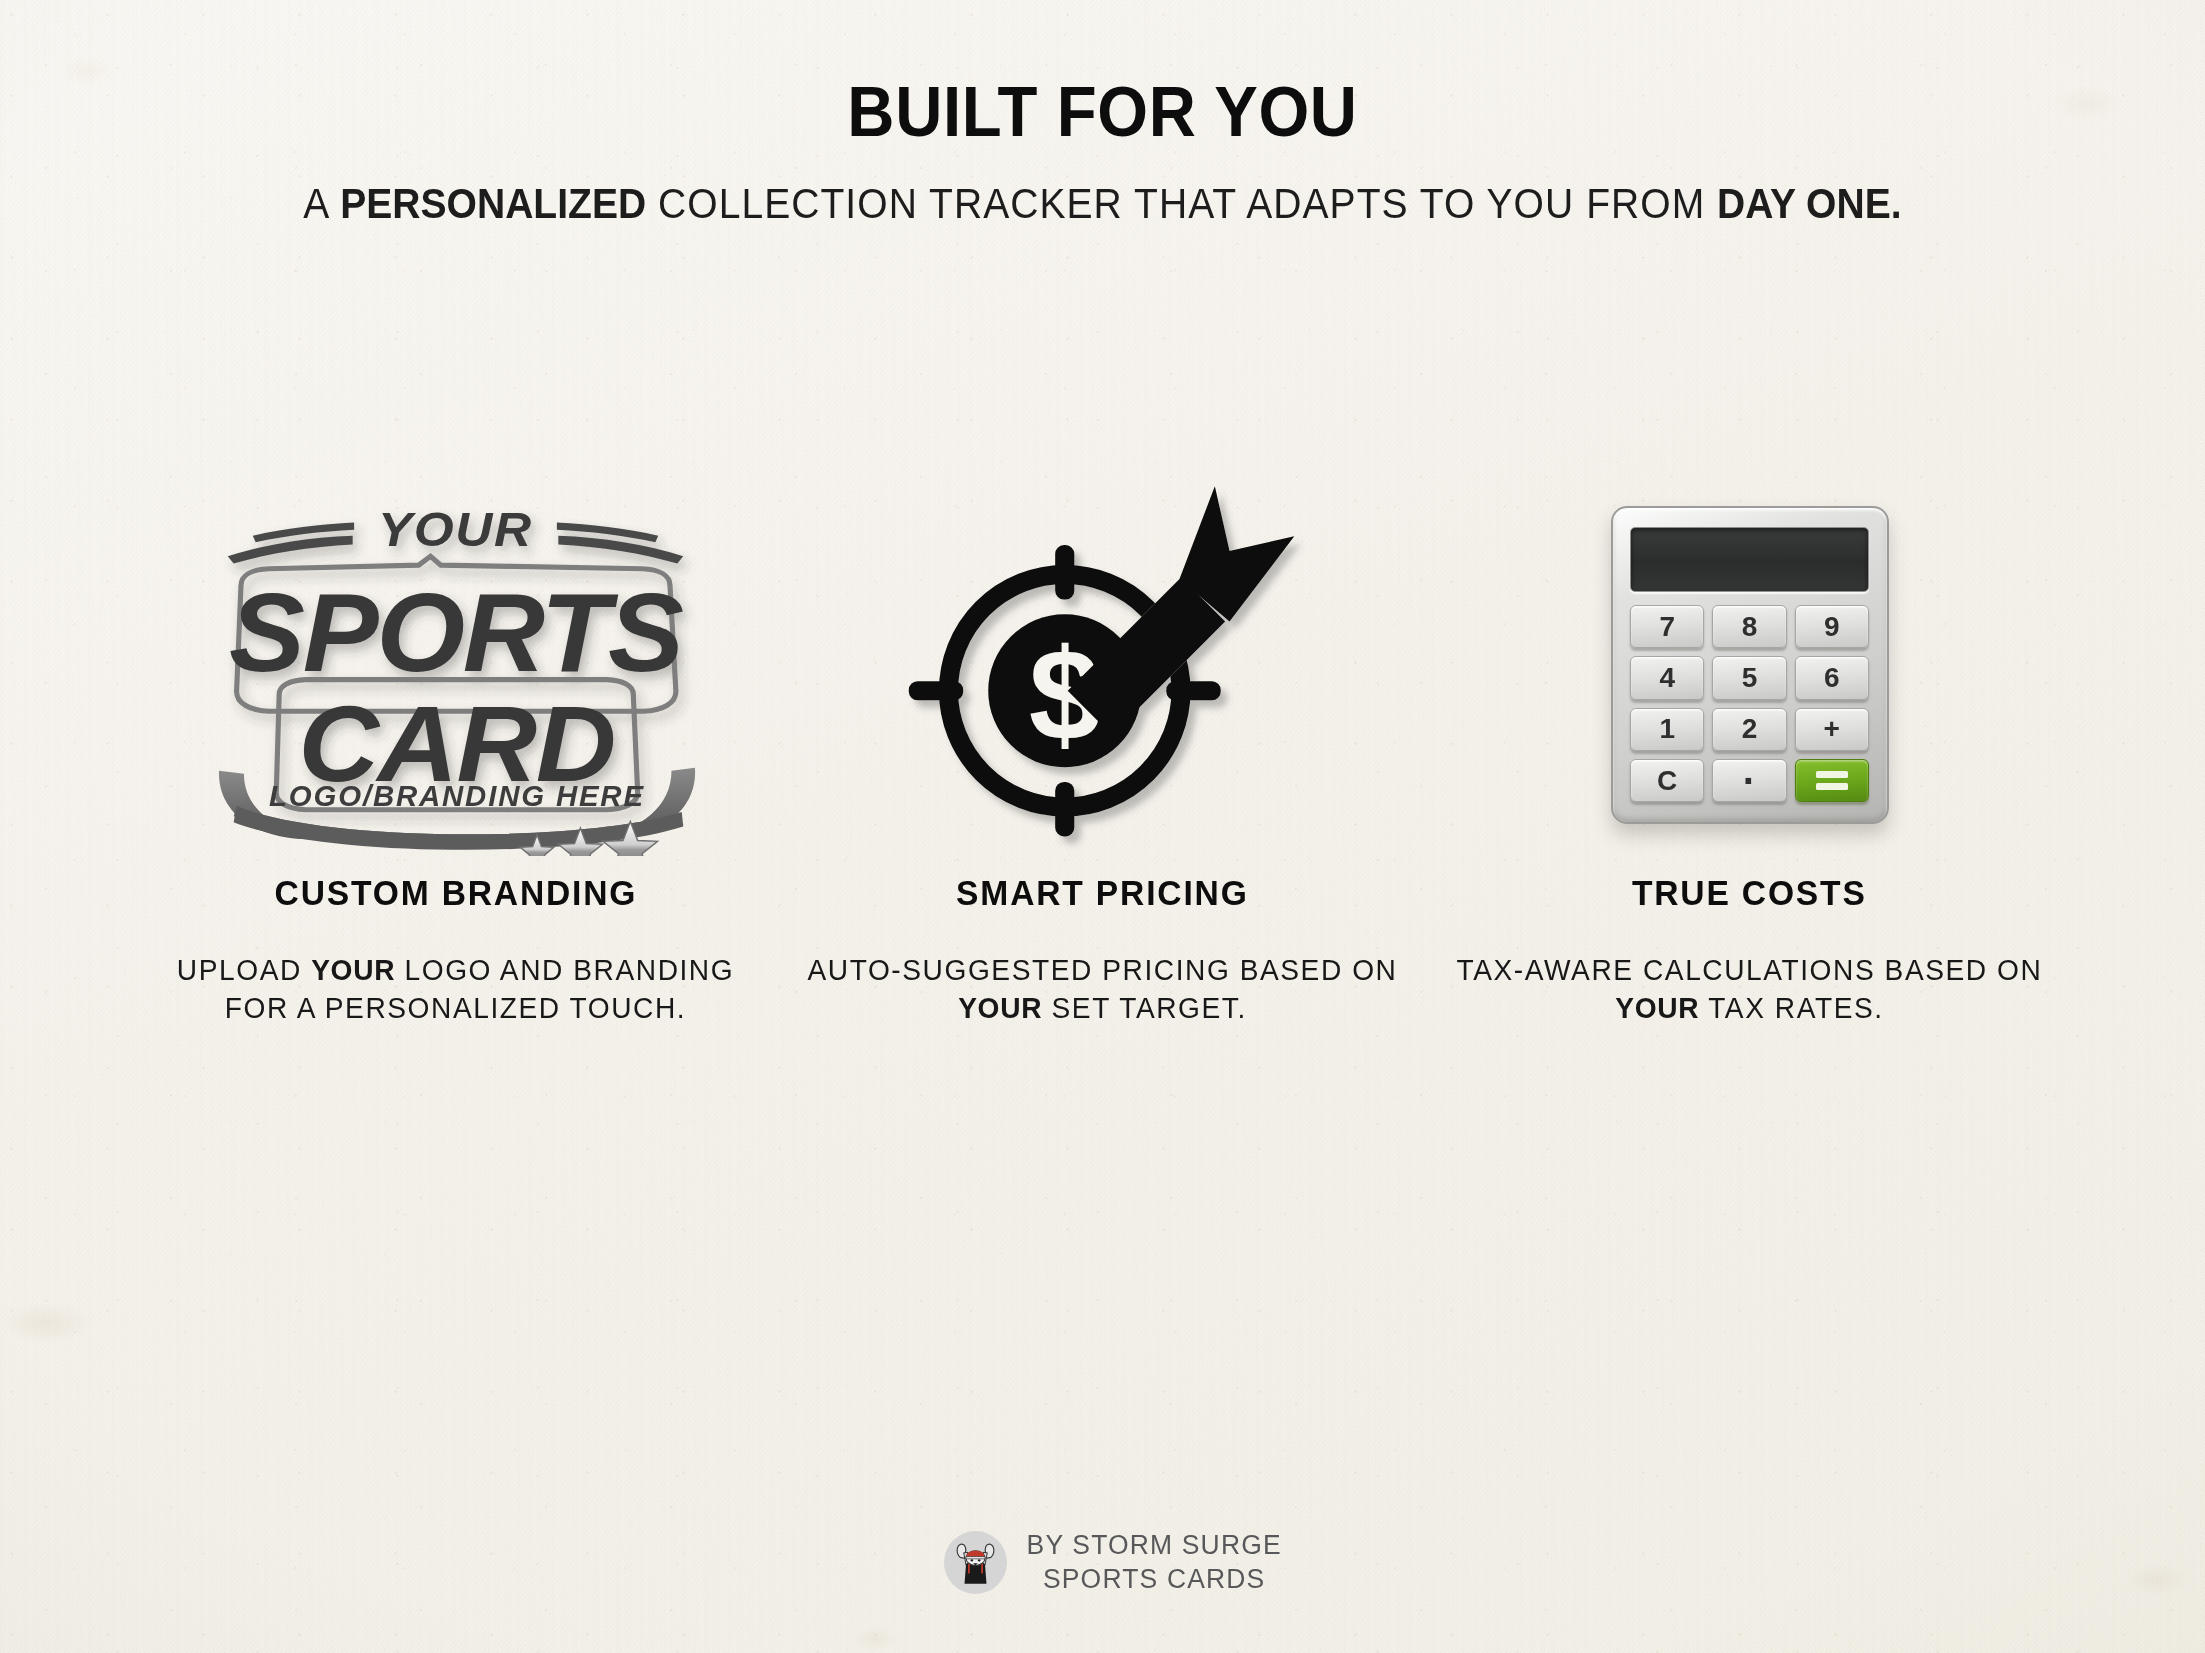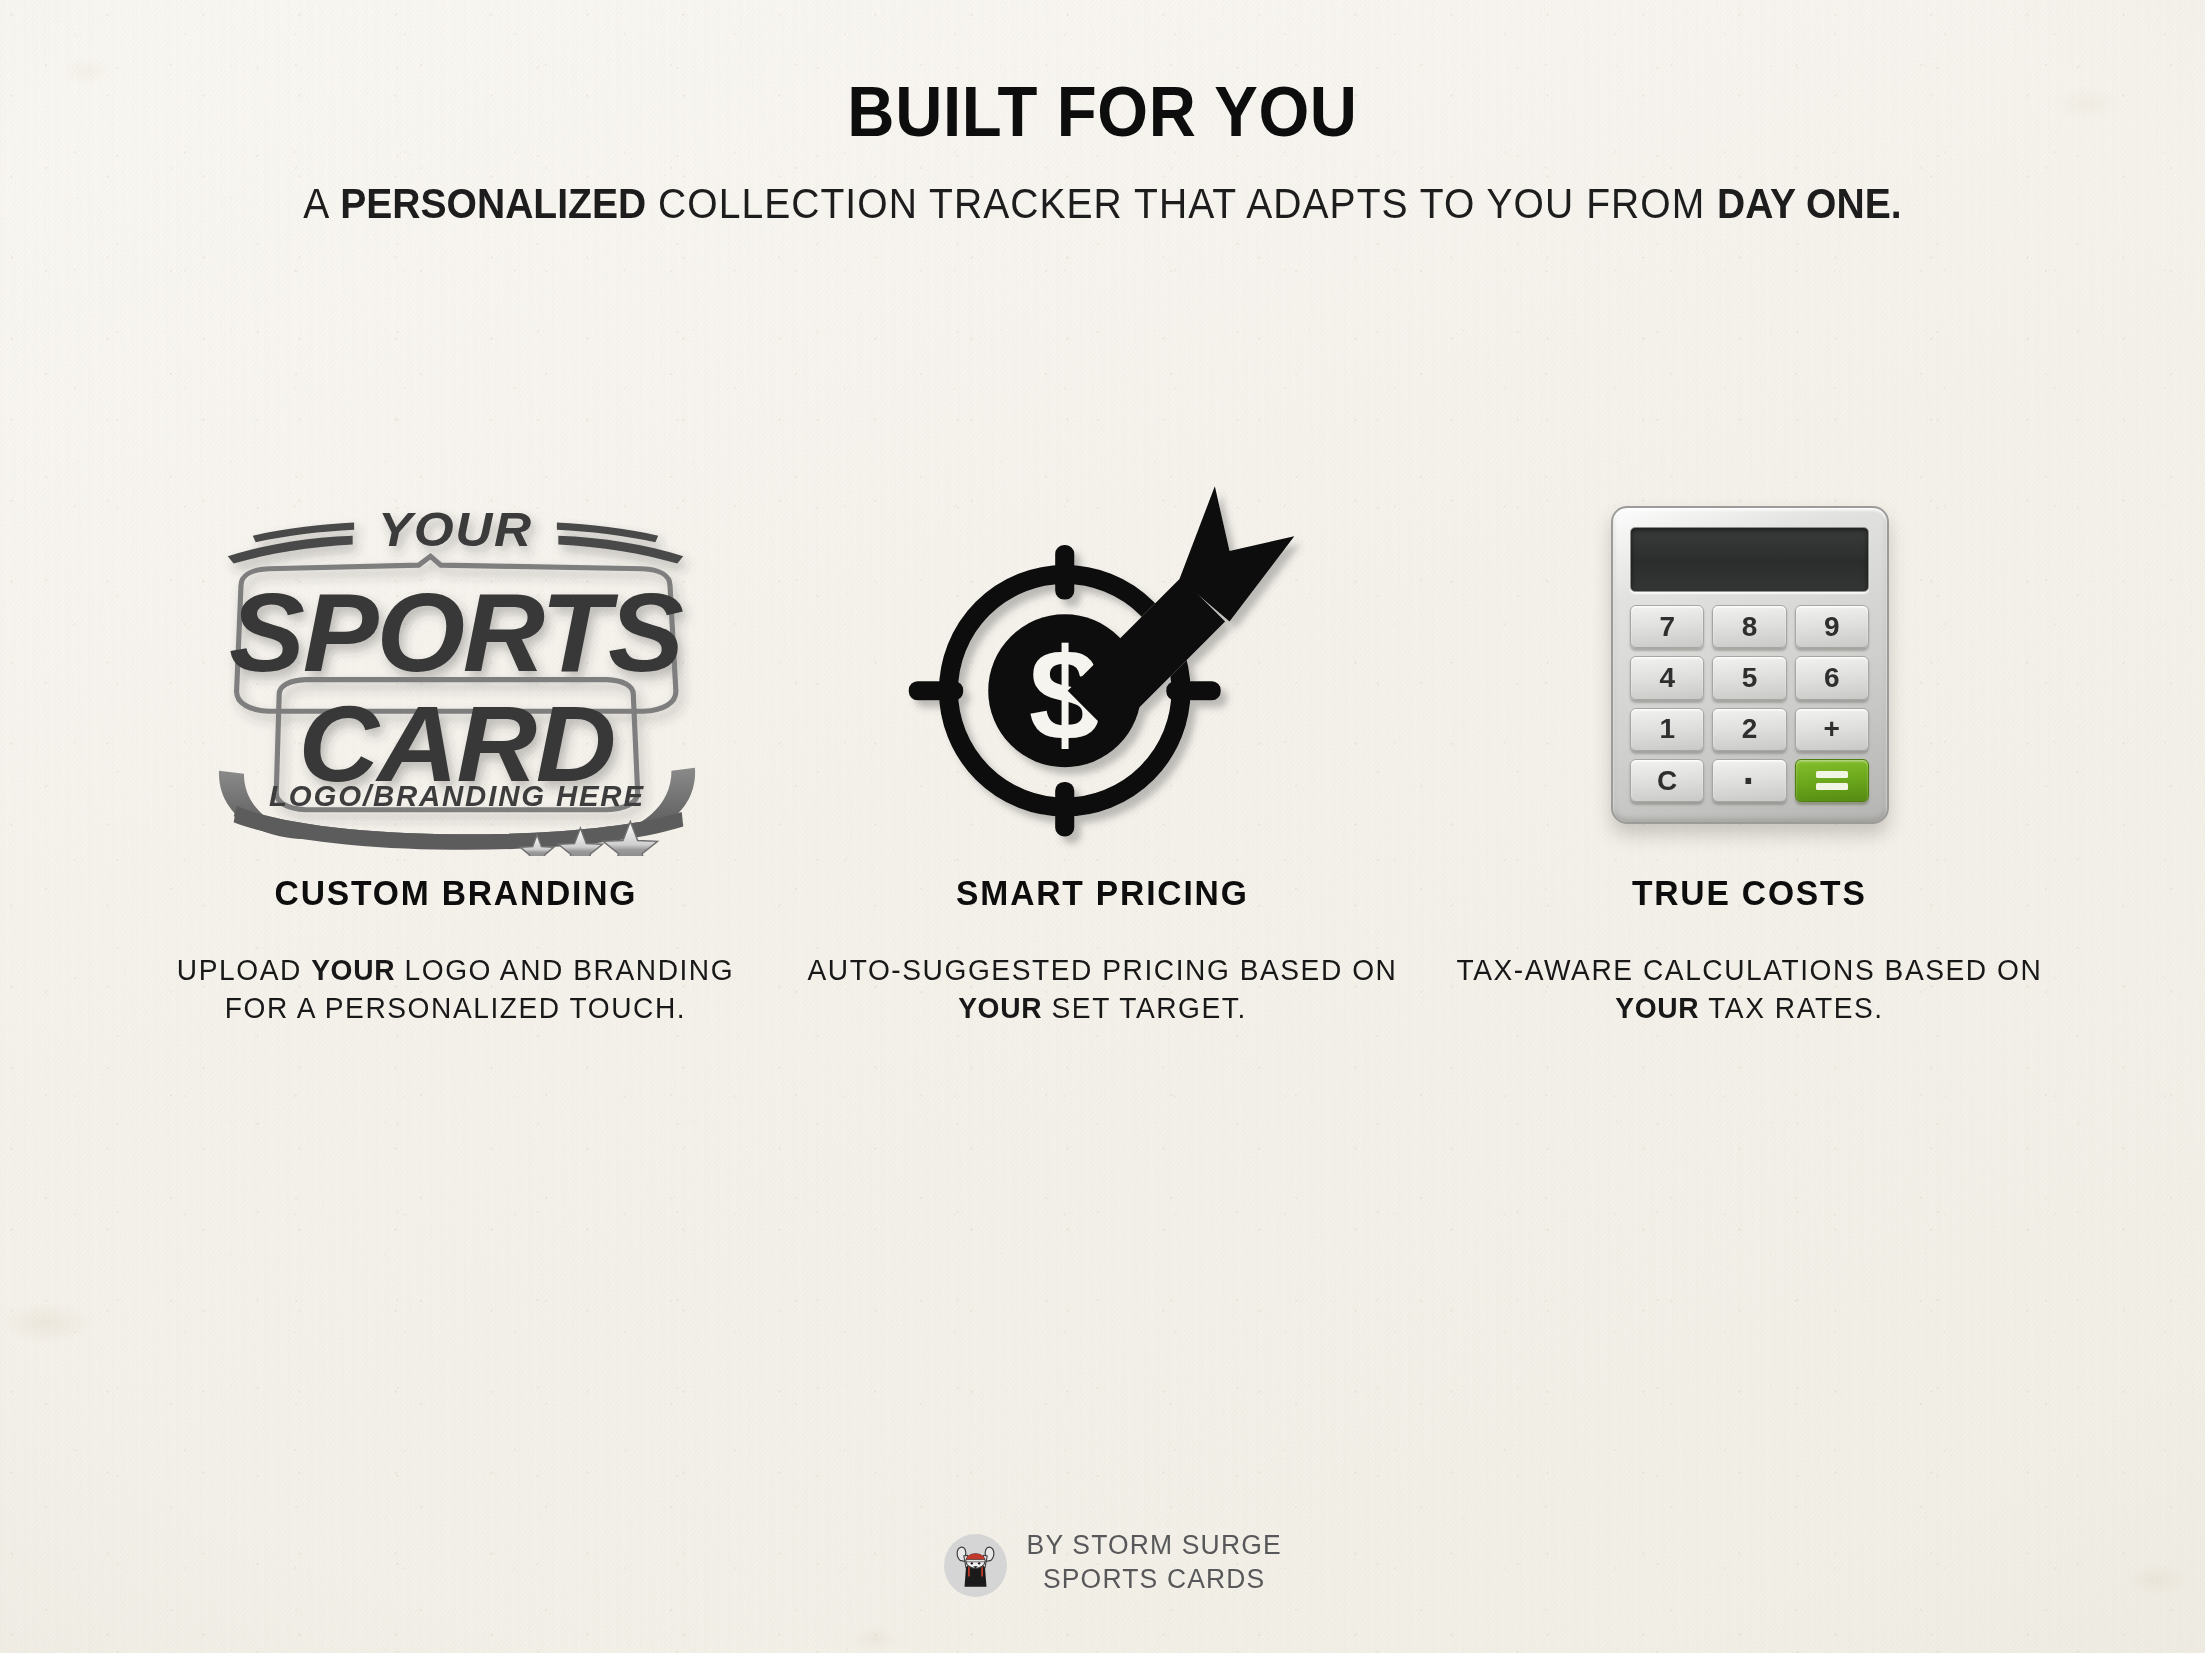--- a/index.html
+++ b/index.html
@@ -170,21 +170,21 @@
   .equals-glyph { display:flex; flex-direction:column; gap:5.1px; }
   .equals-glyph span {
     display:block; width:32px; height:6.6px; border-radius:1.5px;
     background:#f1f5e3;
   }
 
   
   #footer {
     position:absolute;
     bottom:57px; left:0; width:2205px;
-    display:flex; align-items:flex-end; justify-content:center; gap:17.6px;padding-left:23px;
+    display:flex; align-items:center; justify-content:center; gap:17.6px;padding-left:23px;
   }
   #footer-logo {
     width:63px; height:63px; border-radius:50%;
     background:#d5d5d5;
     display:flex; align-items:center; justify-content:center;
     flex:none;
   }
   #footer-text {
     font-size:27px;
     font-weight:400;

